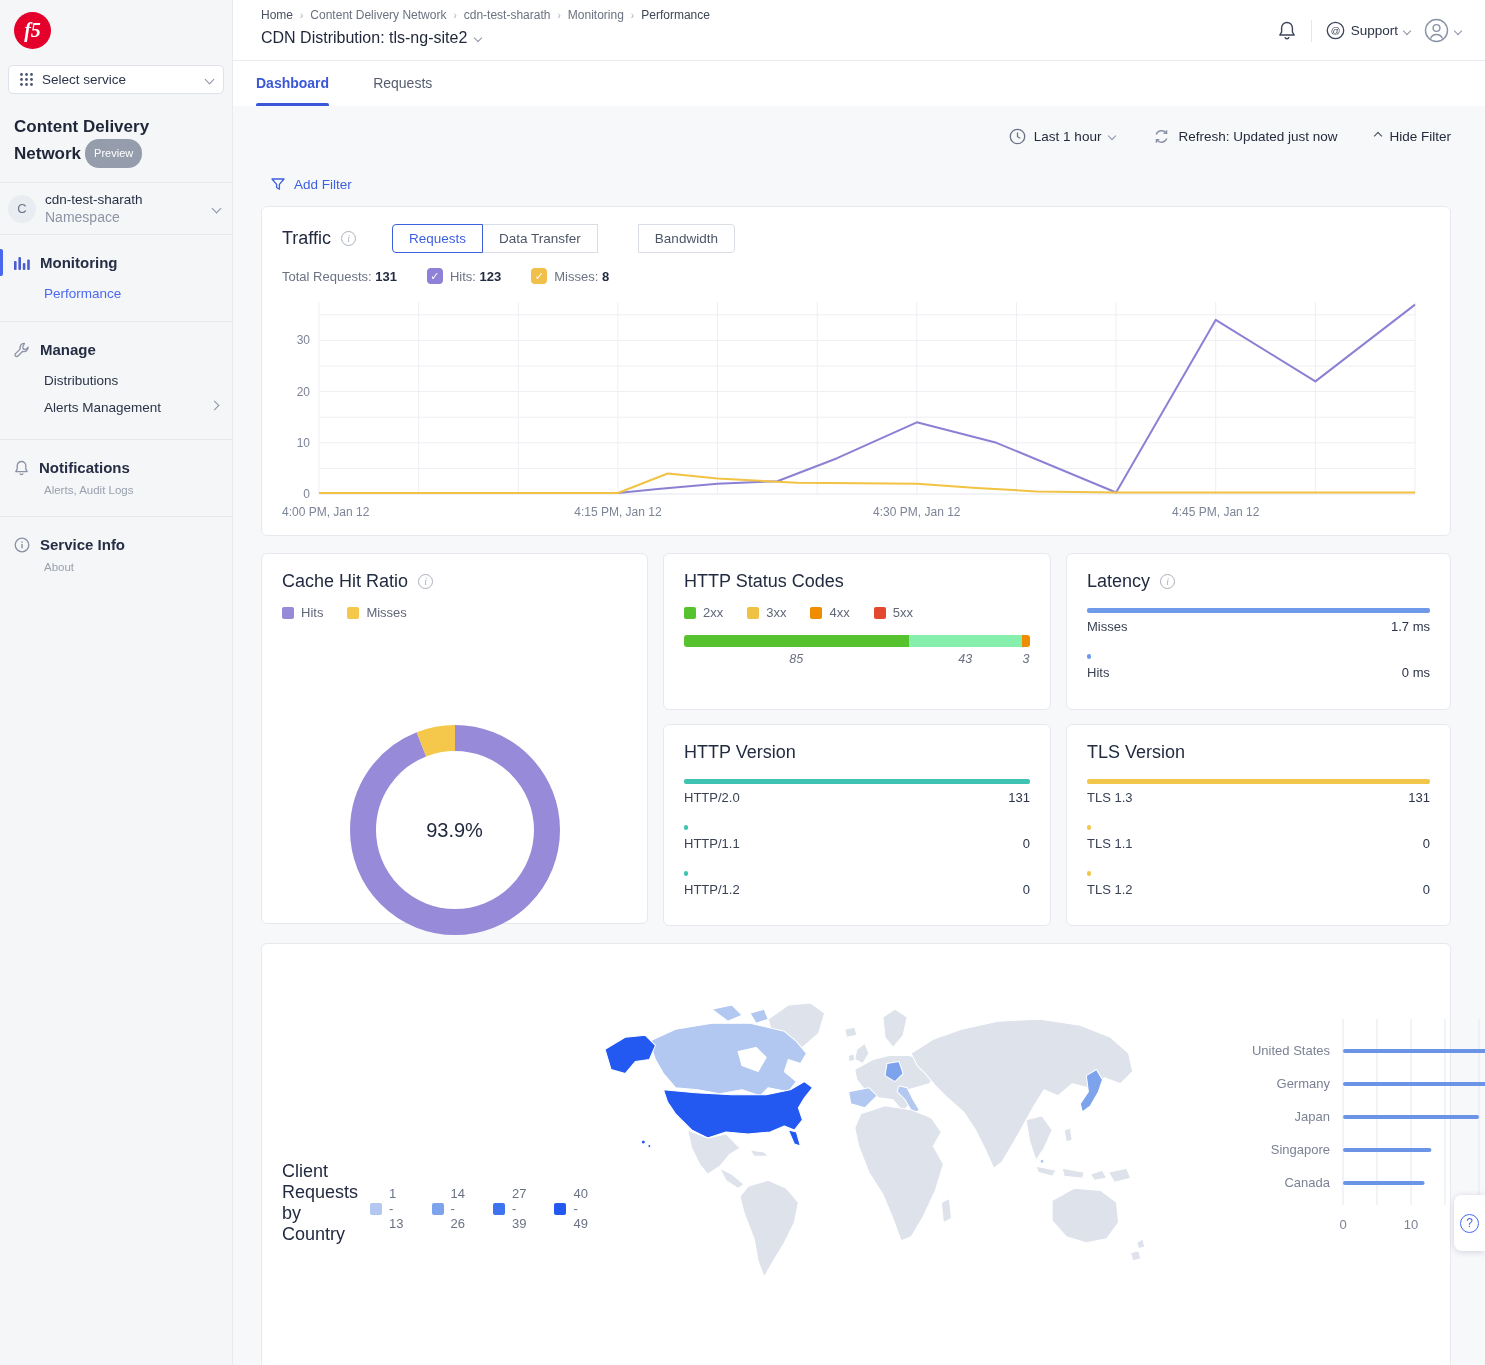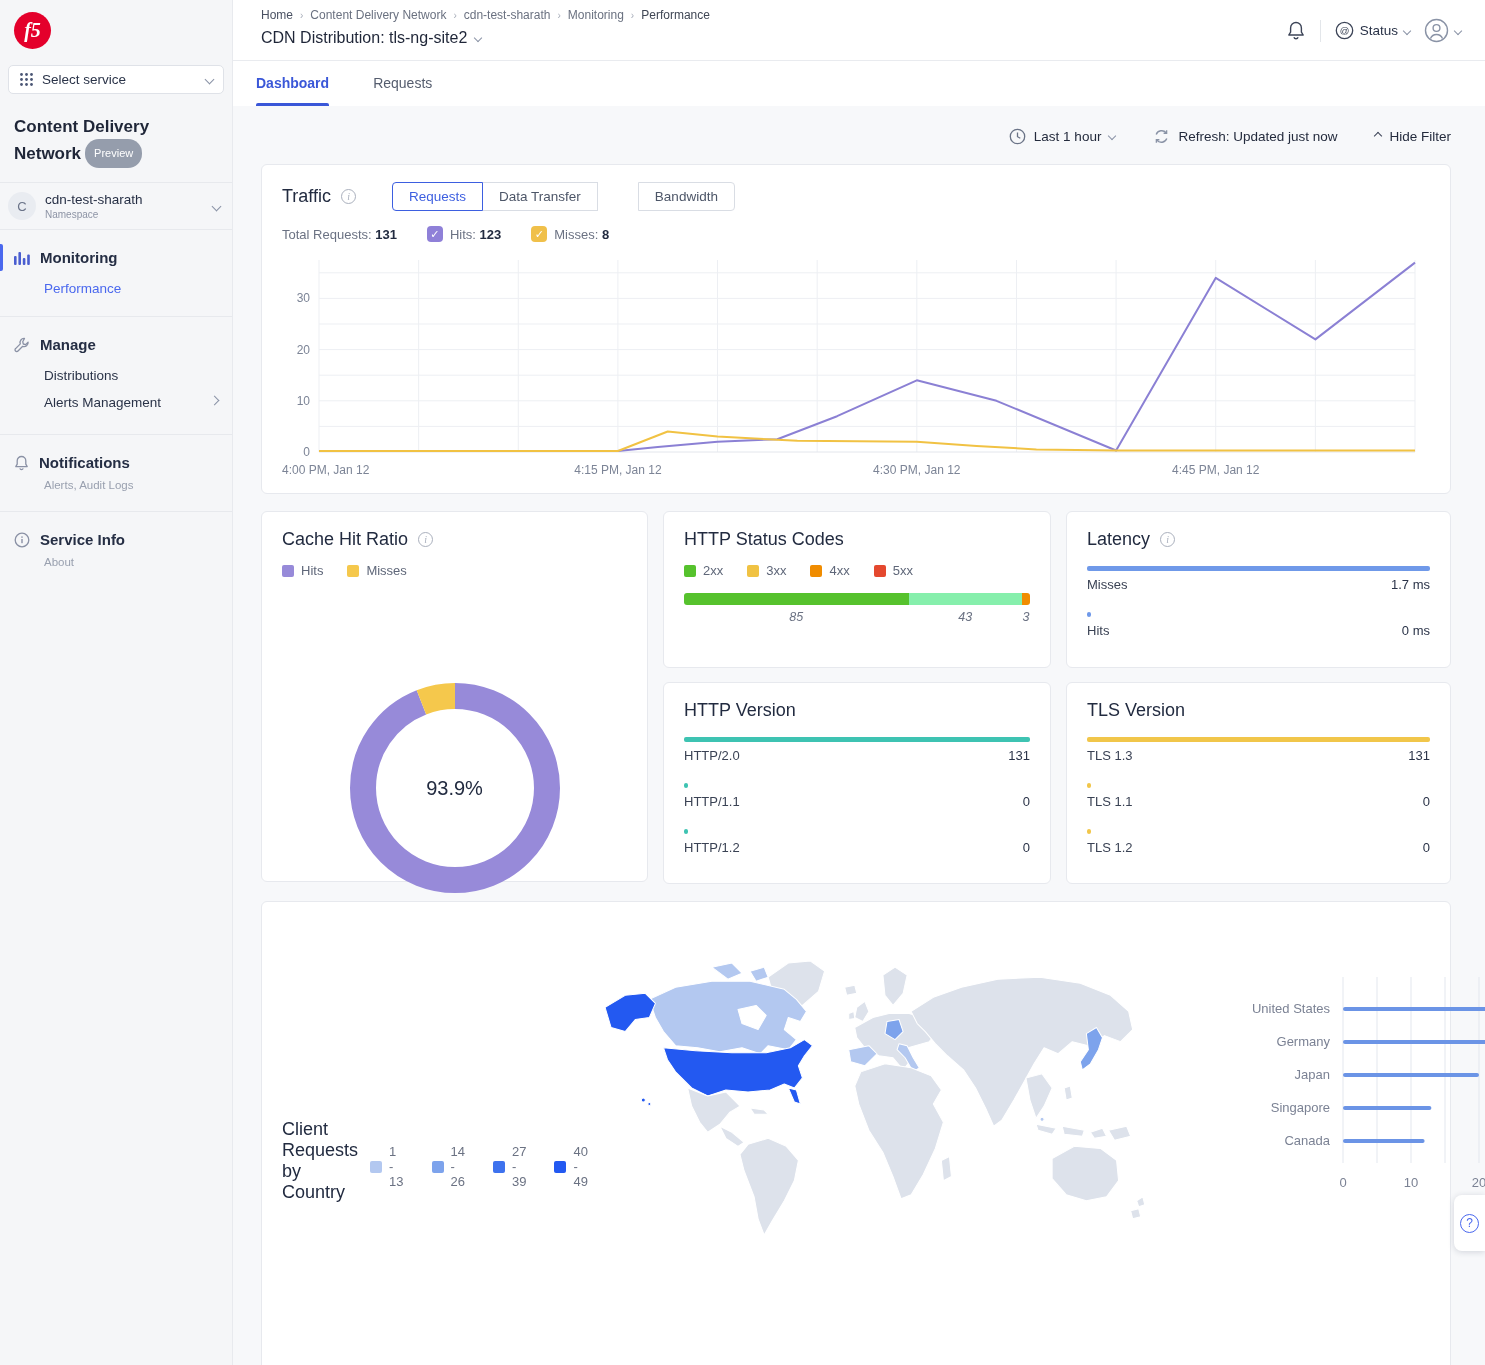--- a/index.html
+++ b/index.html
@@ -20,21 +20,21 @@
   .select-service .spacer { flex:1; }
   .product-title { margin:20px 14px 0 14px; font-size:17px; font-weight:bold;
     color:#1f2638; line-height:25px; }
   .badge-preview { display:inline-block; background:#959dac; color:#fff; font-size:11px;
     font-weight:normal; padding:2px 9px; border-radius:14px; vertical-align:2px; margin-left:4px; }
   .side-div { border-top:1px solid #e7e9ed; margin-top:14px; }
   .ns-row { display:flex; align-items:center; padding:9px 12px 9px 8px; gap:9px; cursor:pointer; }
   .ns-avatar { width:28px; height:28px; border-radius:50%; background:#e9ecf1; color:#6a7388;
     font-size:13px; display:flex; align-items:center; justify-content:center; }
   .ns-name { font-size:13.5px; color:#262f45; }
-  .ns-sub { font-size:10px; color:#8d94a5; margin-top:2px; }
+  .ns-sub { font-size:14px; color:#8d94a5; margin-top:2px; }
   .ns-row .spacer { flex:1; }
   .nav-sec { padding:12px 0; position:relative; }
   .nav-head { display:flex; align-items:center; gap:10px; padding:7px 14px; font-size:15px;
     font-weight:bold; color:#252e44; cursor:pointer; position:relative; }
   .nav-head.active::before { content:""; position:absolute; left:0; top:2px; bottom:2px;
     width:3px; background:#4a68ee; border-radius:0 2px 2px 0; }
   .nav-sub { padding:8px 14px 4px 44px; font-size:13.5px; color:#2a3348; cursor:pointer; }
   .nav-sub.active { color:#4a68ee; }
   .nav-sub-row { display:flex; align-items:center; padding-right:14px; }
   .nav-sub-row .spacer { flex:1; }
@@ -237,21 +237,21 @@
     <div class="top-right">
       <svg width="20" height="21" viewBox="0 0 20 21" style="cursor:pointer;">
         <path d="M10 2.5a5.4 5.4 0 0 0-5.4 5.4v4.2L2.8 15h14.4l-1.8-2.9V7.9A5.4 5.4 0 0 0 10 2.5z M7.9 17.2a2.2 2.2 0 0 0 4.2 0" fill="none" stroke="#3c4457" stroke-width="1.4" stroke-linejoin="round"></path>
       </svg>
       <div class="vdiv"></div>
       <div class="icon-btn">
         <svg width="19" height="19" viewBox="0 0 19 19">
           <circle cx="9.5" cy="9.5" r="8.2" fill="none" stroke="#3c4457" stroke-width="1.3"></circle>
           <text x="9.5" y="13" text-anchor="middle" font-size="9.5" fill="#3c4457">@</text>
         </svg>
-        <span>Status</span>
+        <span>Support</span>
         <span class="chev" style="width:6px;height:6px;"></span>
       </div>
       <div class="icon-btn">
         <svg width="25" height="25" viewBox="0 0 25 25">
           <circle cx="12.5" cy="12.5" r="11" fill="none" stroke="#8a93a6" stroke-width="1.4"></circle>
           <circle cx="12.5" cy="10" r="3.4" fill="none" stroke="#8a93a6" stroke-width="1.4"></circle>
           <path d="M6.5 20.5a6.5 6.5 0 0 1 12 0" fill="none" stroke="#8a93a6" stroke-width="1.4"></path>
         </svg>
         <span class="chev" style="width:6px;height:6px;"></span>
       </div>
@@ -279,20 +279,26 @@
           <path d="M13.6 2.2v3l-3 .1 M3.4 14.8v-3l3-.1" fill="none" stroke="#8a93a6" stroke-width="1.4"></path>
         </svg>
         <span>Refresh: Updated just now</span>
       </div>
       <div class="filter-item">
         <span class="chev u" style="width:6px;height:6px;border-color:#3c4457;"></span>
         <span>Hide Filter</span>
       </div>
     </div>
 
+    <div class="addfilter-row">
+      <svg width="16" height="16" viewBox="0 0 16 16">
+        <path d="M2 3h12l-4.6 5.4v4.8l-2.8-1.7V8.4L2 3z" fill="none" stroke="#3d5fe0" stroke-width="1.3" stroke-linejoin="round"></path>
+      </svg>
+      <span>Add Filter</span>
+    </div>
 
     <div class="card traffic-card">
       <div class="traffic-head">
         <div class="card-title">
           <span>Traffic</span>
             <span class="info-i">i</span>
         </div>
         <div class="btn-group">
           <button class="vbtn active">Requests</button>
           <button class="vbtn">Data Transfer</button>

